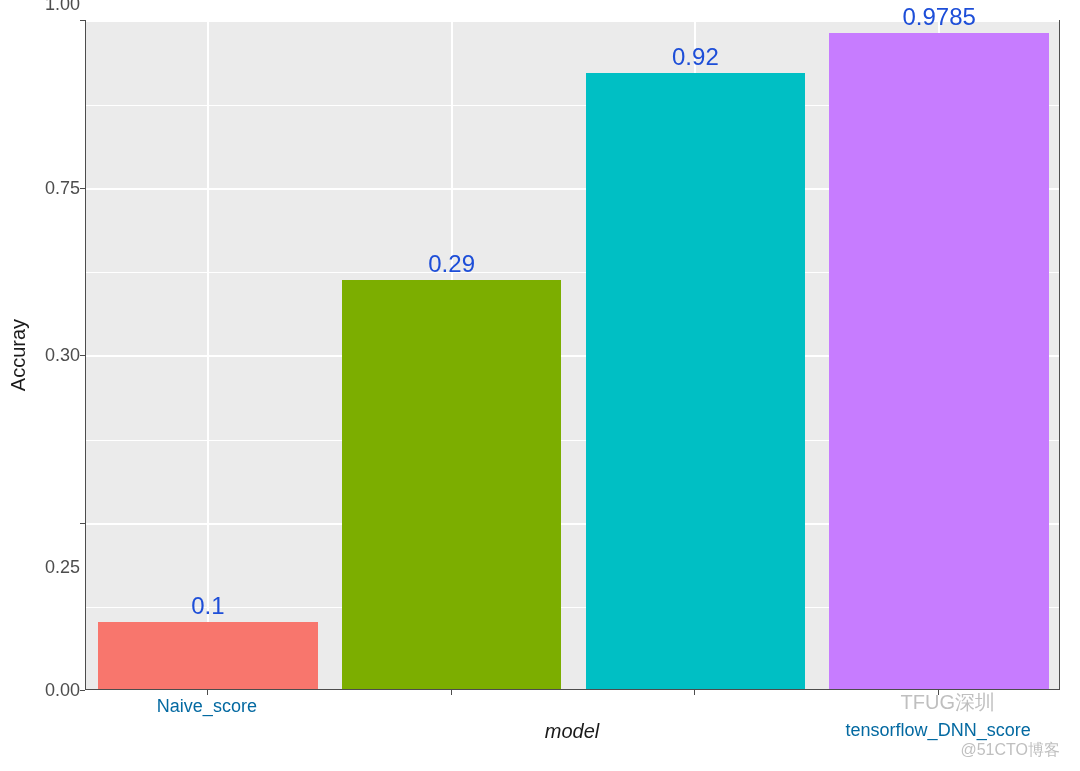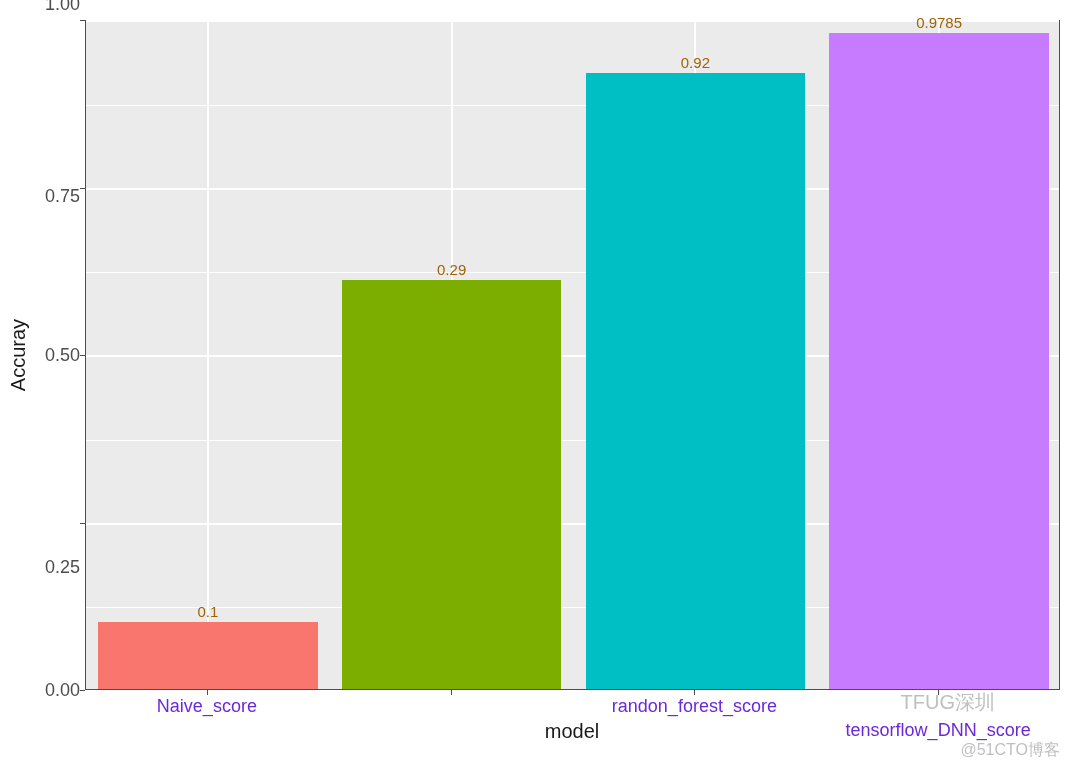--- a/index.html
+++ b/index.html
@@ -39,49 +39,50 @@
     width: 55px;
     text-align: right;
     font-size: 18px;
     color: #4d4d4d;
     transform: translateY(-50%);
   }
   .xtick {
     position: absolute;
     top: 696px;
     font-size: 18px;
-    color: #6d28d9;
+    color: #0369a1;
     text-align: center;
     transform: translateX(-50%);
     white-space: nowrap;
   }
   .ylabel {
     position: absolute;
     left: 18px;
     top: 355px;
     transform: translate(-50%, -50%) rotate(-90deg);
     font-size: 20px;
     color: #1a1a1a;
   }
   .xlabel {
     position: absolute;
     left: 572px;
     top: 720px;
     transform: translateX(-50%);
     font-size: 20px;
     color: #1a1a1a;
+    font-style: italic;
   }
   .bar {
     position: absolute;
     bottom: 0;
   }
   .bar-label {
     position: absolute;
-    font-size: 15px;
-    color: #a16207;
+    font-size: 24px;
+    color: #1d4ed8;
     transform: translate(-50%, -100%);
     white-space: nowrap;
     text-align: center;
   }
   .tick-mark {
     position: absolute;
     background: #4d4d4d;
   }
   .tick-mark.y { width: 5px; height: 1px; left: 80px; }
   .tick-mark.x { width: 1px; height: 5px; top: 690px; }
@@ -126,26 +127,25 @@
 
   <div class="ylabel">Accuray</div>
   <div class="xlabel">model</div>
 
   <div class="watermark wm1">TFUG深圳</div>
   <div class="watermark wm2">@51CTO博客</div>
 <div class="ytick" style="top: 690px;">0.00</div>
     <div class="tick-mark y" style="top: 690px;"></div>
     <div class="ytick" style="top: 522.5px; margin-top: 44px;">0.25</div>
     <div class="tick-mark y" style="top: 522.5px;"></div>
-    <div class="ytick" style="top: 355px;">0.50</div>
+    <div class="ytick" style="top: 355px;">0.30</div>
     <div class="tick-mark y" style="top: 355px;"></div>
-    <div class="ytick" style="top: 187.5px; margin-top: 8px;">0.75</div>
+    <div class="ytick" style="top: 187.5px;">0.75</div>
     <div class="tick-mark y" style="top: 187.5px;"></div>
     <div class="ytick" style="top: 4px;">1.00</div>
     <div class="tick-mark y" style="top: 20px;"></div>
     <div class="xtick" style="left: 206.875px;">Naive_score</div>
     <div class="tick-mark x" style="left: 206.875px;"></div>
     <div class="tick-mark x" style="left: 450.625px;"></div>
-    <div class="xtick" style="left: 694.375px;">randon_forest_score</div>
     <div class="tick-mark x" style="left: 694.375px;"></div>
     <div class="xtick" style="left: 938.125px; margin-top: 24px;">tensorflow_DNN_score</div>
     <div class="tick-mark x" style="left: 938.125px;"></div>
   </div>
 
 </body></html>

